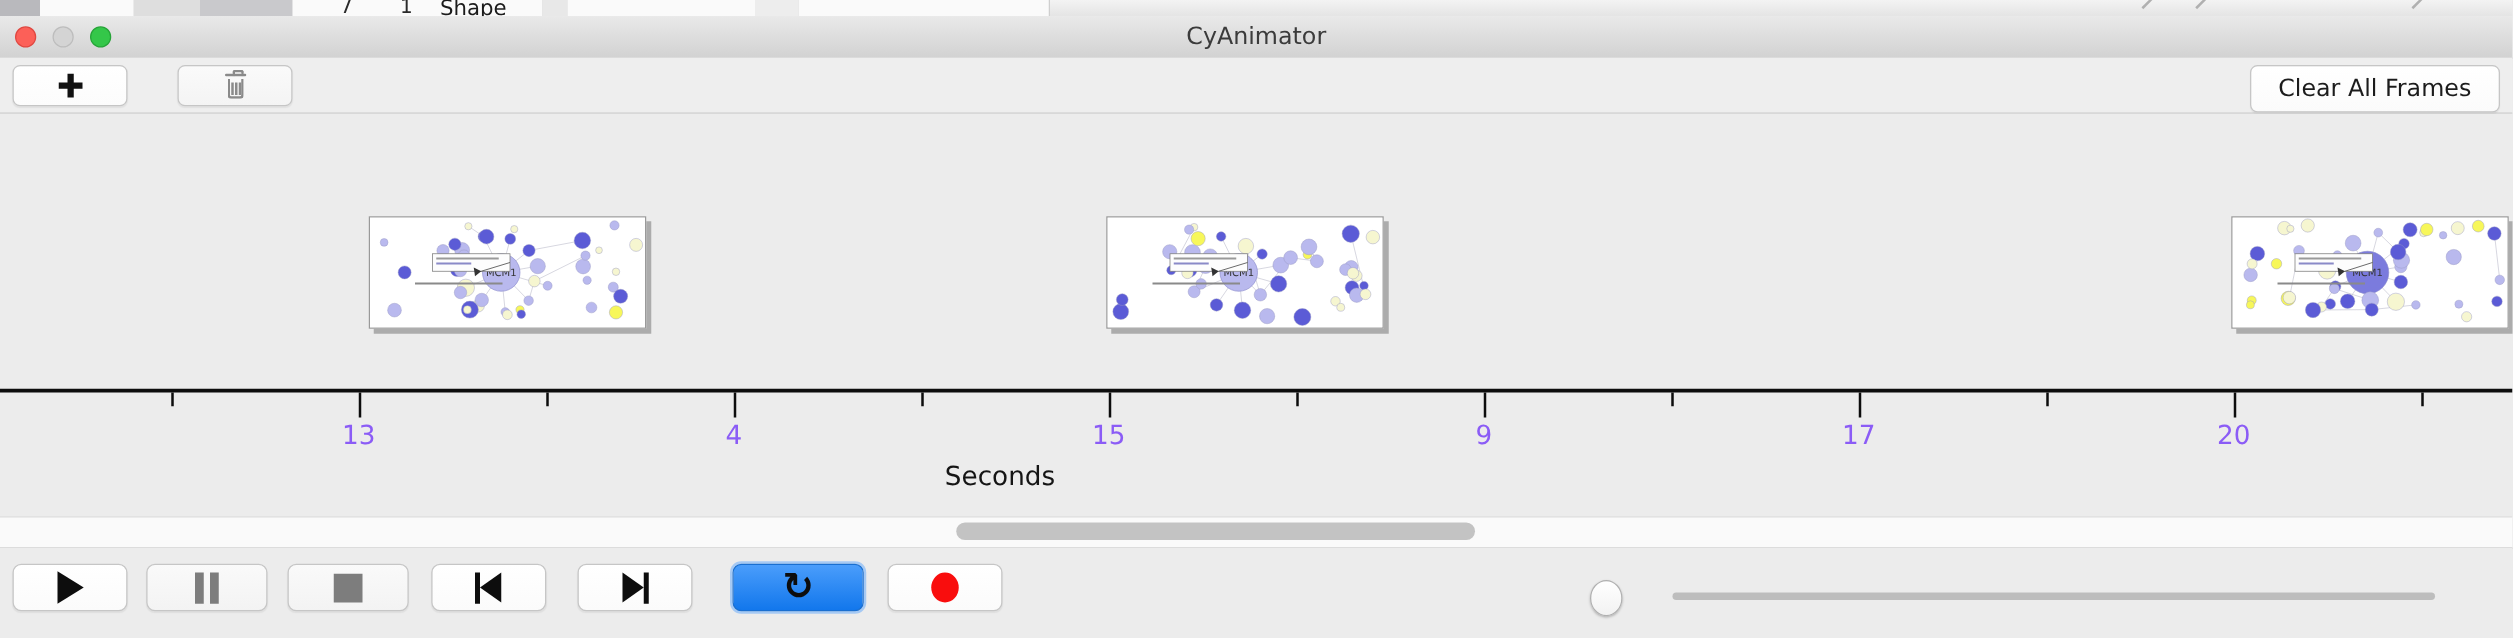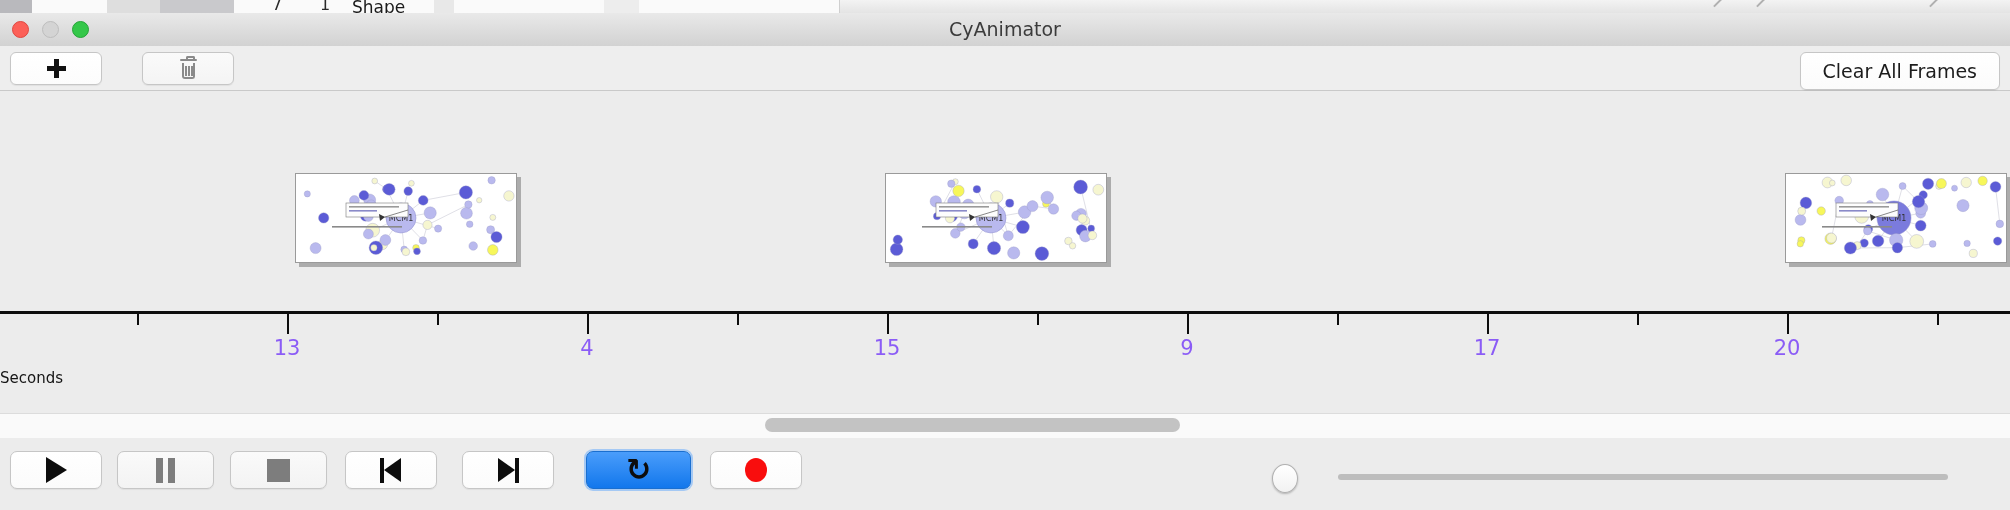--- a/index.html
+++ b/index.html
@@ -70,22 +70,22 @@
     box-shadow:4px 4px 0 rgba(120,120,120,.55);overflow:hidden;}
   .thumb-svg{display:block;width:100%;height:100%;}
 
   
   .axis-line{position:absolute;left:0;top:220px;width:2010px;height:3px;background:#0d0d0d;}
   .tick{position:absolute;background:#0d0d0d;width:2px;}
   .tick.major{top:223px;height:20px;}
   .tick.minor{top:223px;height:11px;}
   .tlabel{position:absolute;top:245px;font-size:21px;color:#8b5cf6;
     transform:translateX(-50%);white-space:nowrap;}
-  .axis-title{position:absolute;top:278px;width:1600px;text-align:left;
-    font-size:15px;color:#151515;}
+  .axis-title{position:absolute;top:278px;width:1600px;text-align:center;
+    font-size:21px;color:#151515;}
 
   
   .scroll-track{position:absolute;left:0;top:413px;width:2010px;height:24px;
     background:#fafafa;border-top:1px solid #dcdcdc;border-bottom:1px solid #9f9f9f;}
   .scroll-thumb{position:absolute;left:765px;top:4px;width:415px;height:14px;
     border-radius:7px;background:#c3c3c3;}
 
   
   .playbar{position:absolute;left:0;top:438px;width:2010px;height:72px;background:#ececec;}
   .pbtn{position:absolute;top:13px;height:38px;border-radius:7px;border:1px solid #c6c6c6;

